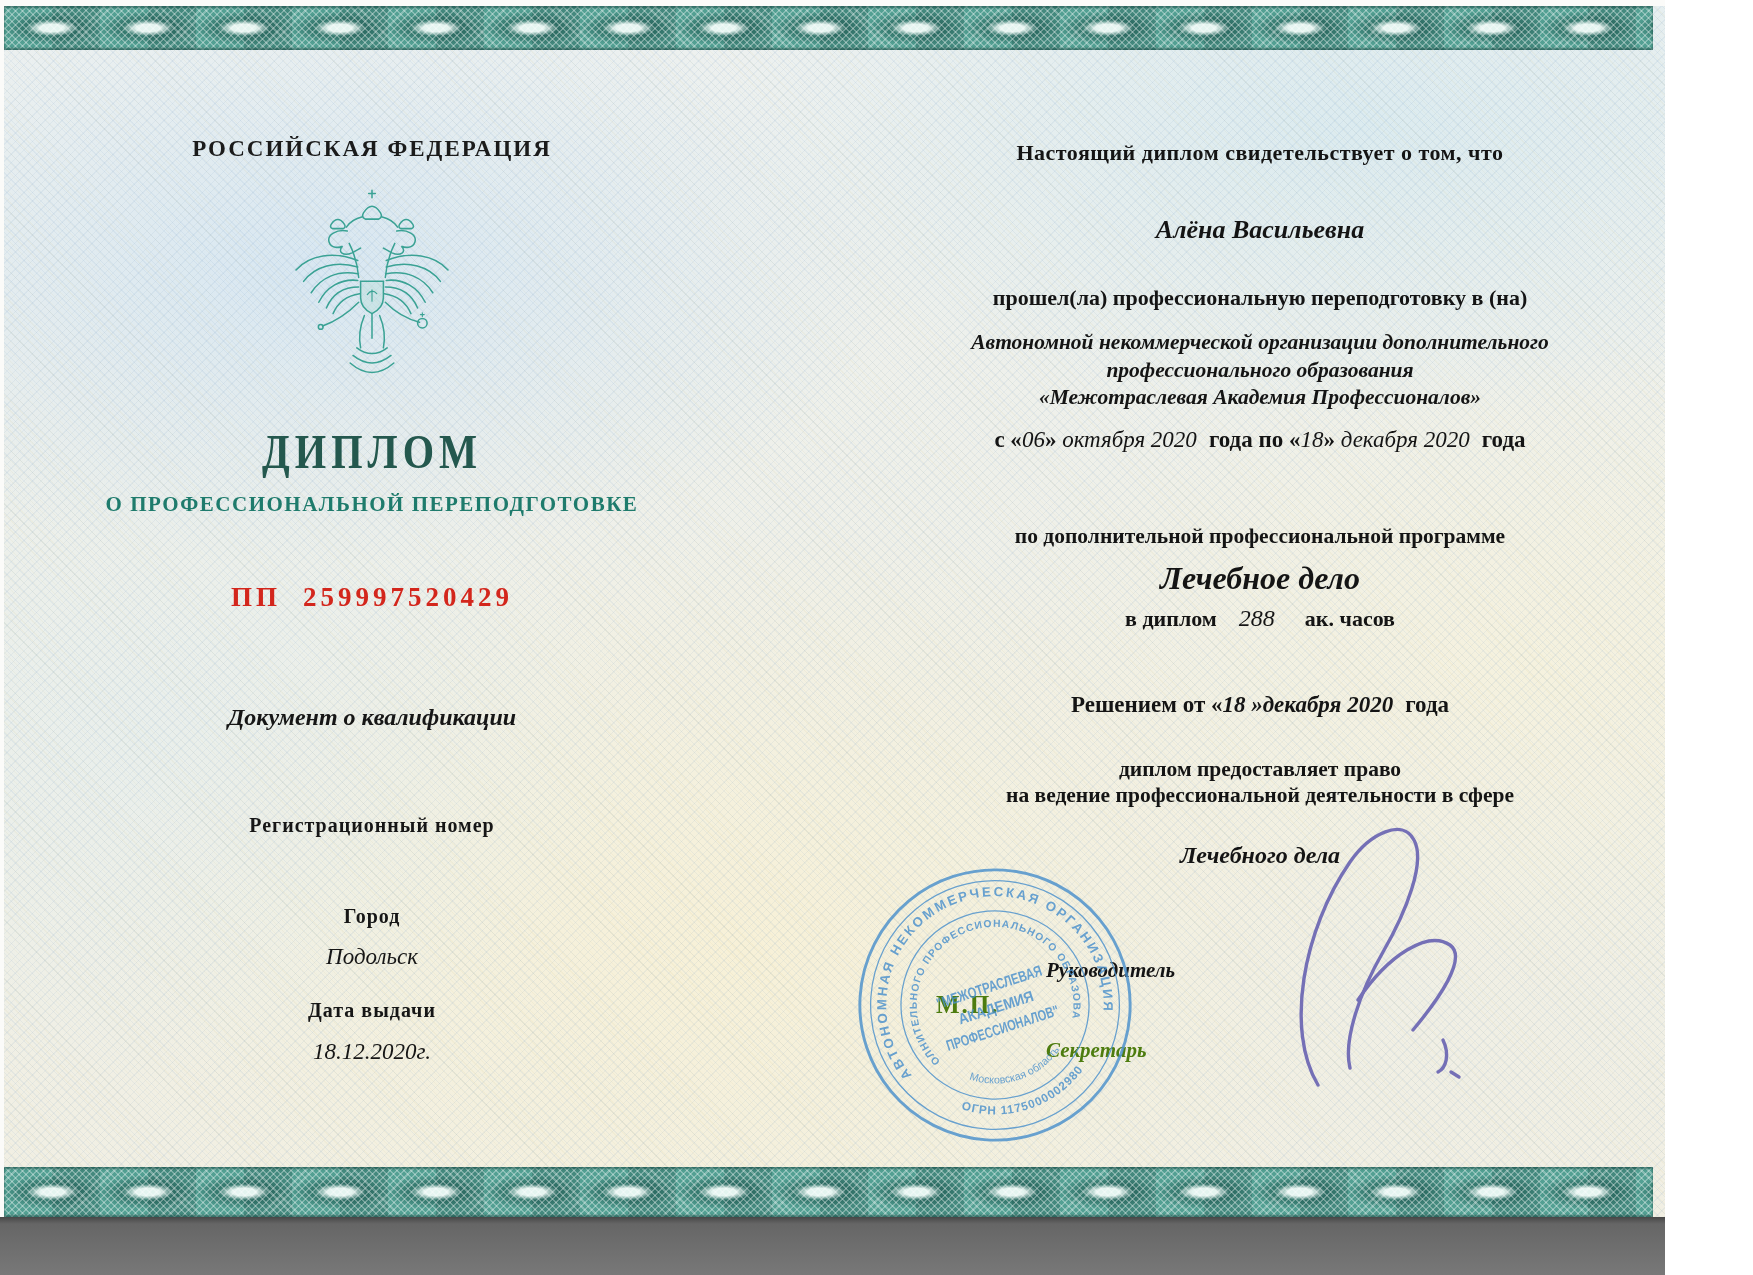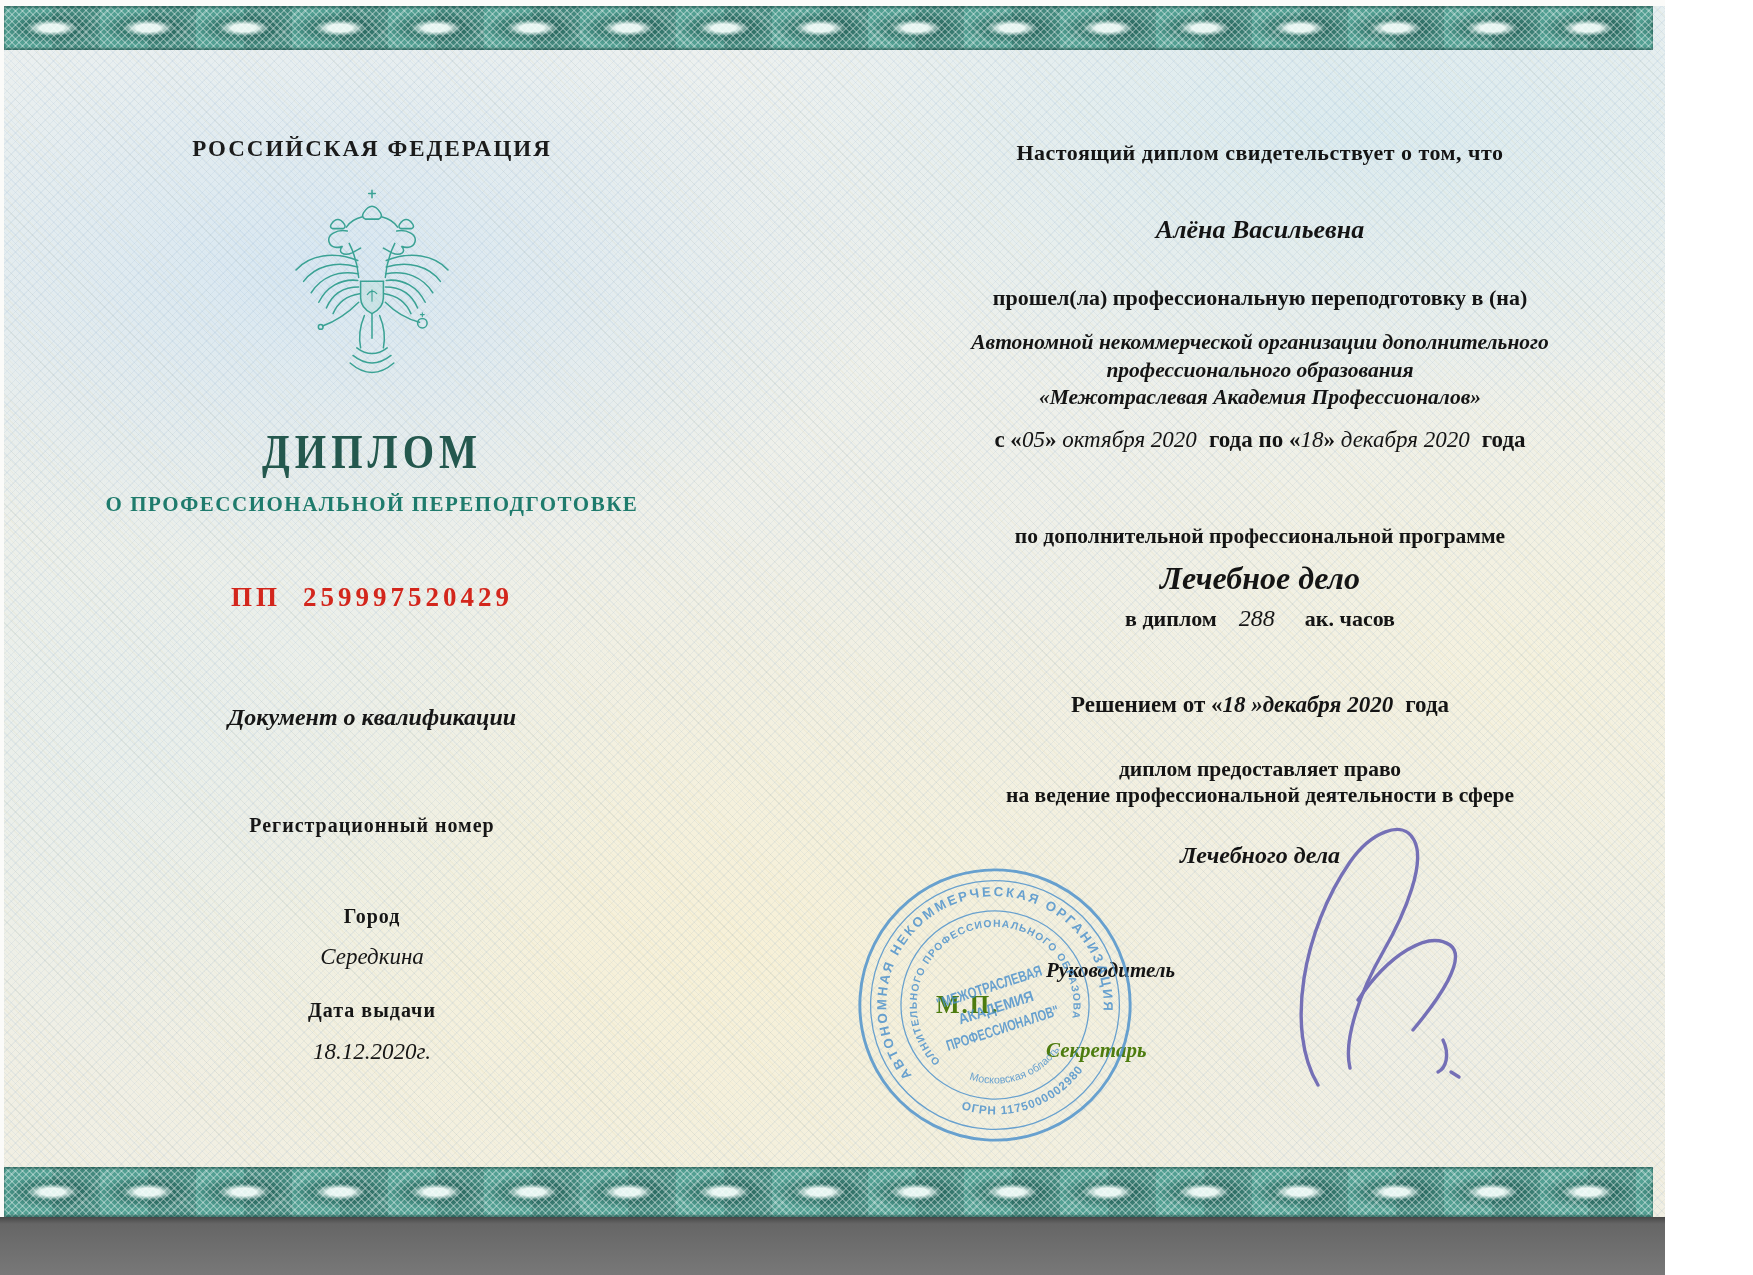--- a/index.html
+++ b/index.html
@@ -133,33 +133,33 @@
   <div class="l-line diploma-title">
     <span class="inner">ДИПЛОМ</span>
   </div>
   <div class="l-line diploma-subtitle">О ПРОФЕССИОНАЛЬНОЙ ПЕРЕПОДГОТОВКЕ</div>
   <div class="l-line serial">
     <span>ПП</span><span class="num">259997520429</span>
   </div>
   <div class="l-line qual">Документ о квалификации</div>
   <div class="l-line reg-label">Регистрационный номер</div>
   <div class="l-line city-label">Город</div>
-  <div class="l-line city">Середкина</div>
+  <div class="l-line city">Подольск</div>
   <div class="l-line date-label">Дата выдачи</div>
   <div class="l-line date">18.12.2020г.</div>
 
   <div class="r-line statement">Настоящий диплом свидетельствует о том, что</div>
   <div class="r-line fullname bi">Алёна Васильевна</div>
   <div class="r-line completed">прошел(ла) профессиональную переподготовку в (на)</div>
   <div class="r-line org1 bi">Автономной некоммерческой организации дополнительного</div>
   <div class="r-line org2 bi">профессионального образования</div>
   <div class="r-line org3 bi">«Межотраслевая Академия Профессионалов»</div>
 
   <div class="r-line period">
-    <span class="b">с «</span><span class="i">05</span><span class="b">» </span><span class="i">октября 2020</span><span class="b g">года по «</span><span class="i">18</span><span class="b">» </span><span class="i">декабря 2020</span><span class="b g">года</span>
+    <span class="b">с «</span><span class="i">06</span><span class="b">» </span><span class="i">октября 2020</span><span class="b g">года по «</span><span class="i">18</span><span class="b">» </span><span class="i">декабря 2020</span><span class="b g">года</span>
   </div>
 
   <div class="r-line prog-label">по дополнительной профессиональной программе</div>
   <div class="r-line program bi">Лечебное дело</div>
 
   <div class="r-line volume">
     <span class="b">в диплом</span><span class="hours">288</span><span class="b">ак. часов</span>
   </div>
 
   <div class="r-line decision">

